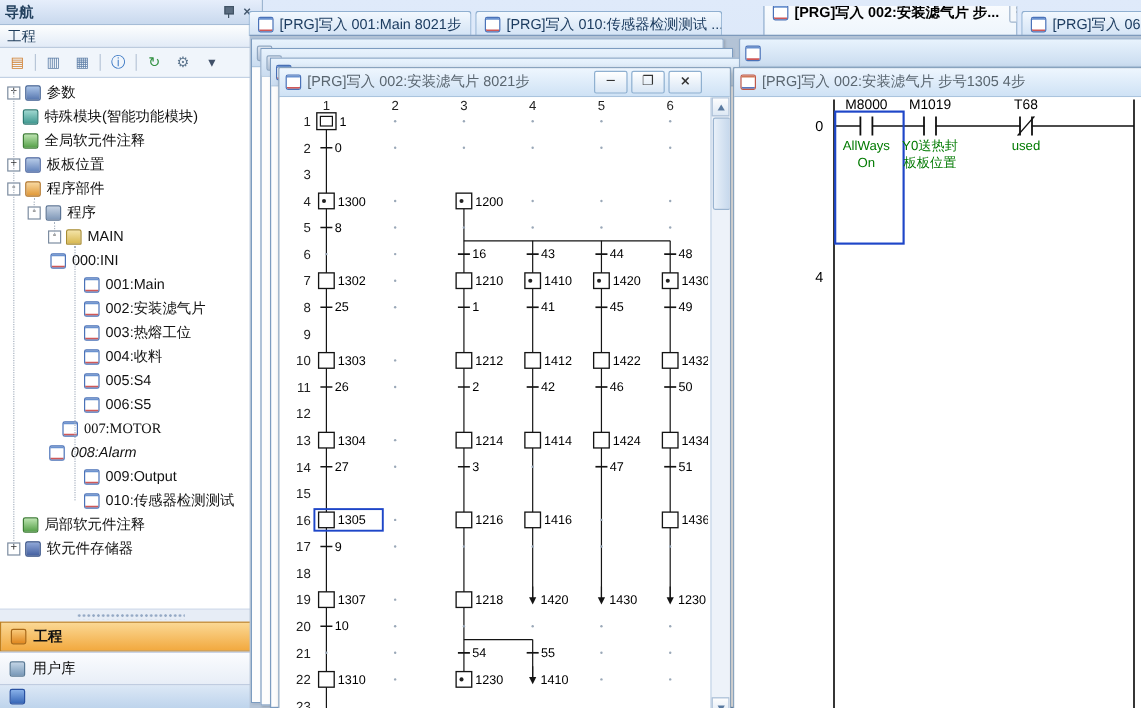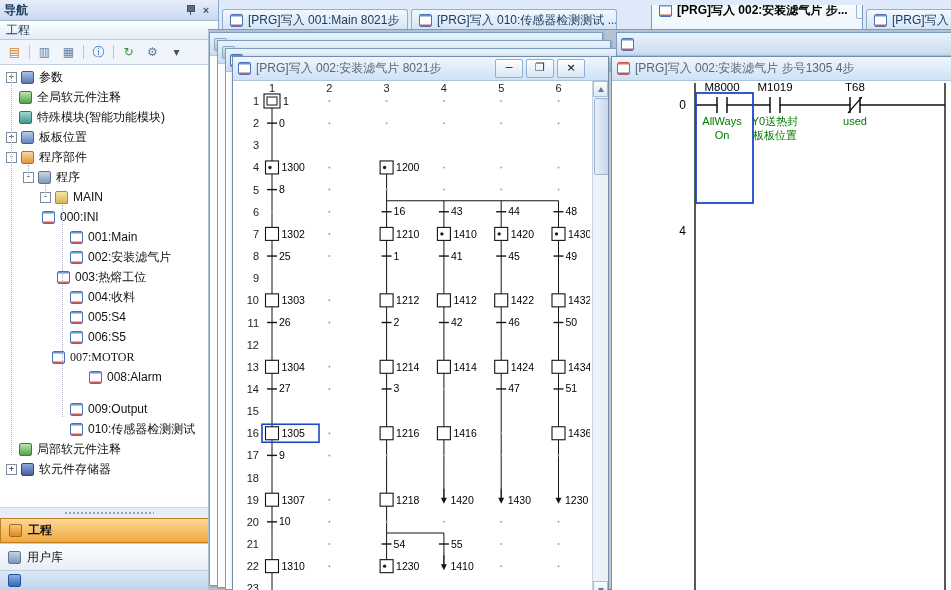--- a/index.html
+++ b/index.html
@@ -42,21 +42,21 @@
   .ic-userlib-icon{background:linear-gradient(#c2d4e6,#7898b8);border:1px solid #587894}
   .ic-connection-icon{background:linear-gradient(#88b0e8,#3868b8);border:1px solid #2850a0}
 
   #grip{height:10px;display:flex;align-items:center;justify-content:center;background:#e7edf6;border-top:1px solid #cdd8e8}
   #grip .dots{width:90px;height:5px;background-image:radial-gradient(#93a8c4 1px,transparent 1.2px);background-size:4px 4px}
   .pbtn{height:26px;display:flex;align-items:center;gap:6px;padding:0 8px;border-top:1px solid #c0cce0;background:linear-gradient(#fbfcfe,#e8eef7);cursor:default}
   .pbtn.active{background:linear-gradient(#fbd894,#f2a93f);border:1px solid #c08020;font-weight:bold;height:25px;box-sizing:border-box}
   .pbtn.partial{height:19px;background:linear-gradient(#dce8f6,#bed4ec);overflow:hidden}
 
   
-  #tabbar{position:absolute;left:222px;top:5px;right:0;height:25px;display:flex;align-items:flex-end;gap:3px;overflow:hidden}
+  #tabbar{position:absolute;left:207px;top:5px;right:0;height:25px;display:flex;align-items:flex-end;gap:3px;overflow:hidden}
   .tab{display:flex;align-items:center;gap:5px;padding:0 7px;border:1px solid #8fafd0;border-bottom:none;border-radius:3px 3px 0 0;background:linear-gradient(#f2f8fe,#d3e3f5);height:21px;font-size:12px;color:#1c3c60;overflow:hidden;white-space:nowrap;flex:none;box-sizing:border-box;cursor:default}
   .tab.active{height:40px;background:linear-gradient(#ffffff,#eef5fc);font-weight:bold;color:#000;border-color:#7a9cc0;margin-left:31px}
   .tab-close{width:15px;height:14px;border:1px solid #a0b4cc;border-radius:2px;background:#f4f8fc;font:bold 10px/12px "Liberation Sans",sans-serif;text-align:center;color:#555;margin-left:3px;flex:none}
 
   
   #mdi{position:absolute;left:208px;top:29px;right:0;bottom:0;background:#b3c3d6;border-top:1px solid #7e9abc;overflow:hidden}
   .ghost{position:absolute;border:1px solid #7c9cc0;background:#fdfdfd;box-shadow:1px 1px 2px rgba(0,0,0,.18)}
   .ghost .gt{height:22px;background:linear-gradient(#e8f3fd,#cadcf0);border-bottom:1px solid #b0c8e0;display:flex;align-items:center;padding:0 4px;gap:4px}
   .win{position:absolute;border:1px solid #6e8eae;background:#fff;box-shadow:2px 2px 5px rgba(0,0,0,.28)}
   .win-title{height:24px;display:flex;align-items:center;gap:5px;padding:0 5px;background:linear-gradient(#eef6fe,#cfe2f5);border-bottom:1px solid #aac4de;color:#5a6670;box-sizing:border-box;white-space:nowrap;overflow:hidden}
@@ -110,27 +110,27 @@
       <div class="guide" style="left:28px;top:100px;height:10px"></div>
       <div class="guide" style="left:45px;top:120px;height:10px"></div>
       <div class="guide" style="left:62px;top:140px;height:212px"></div>
     <div class="tree-row" style="padding-left: 6px;">
           <span class="exp">+</span>
           <span class="icon13 ic-param-icon"></span>
           <span class="tree-label">参数</span>
         </div>
         <div class="tree-row" style="padding-left: 6px;">
           <span class="exp-sp"></span>
+          <span class="icon13 ic-module-icon"></span>
+          <span class="tree-label">特殊模块(智能功能模块)</span>
+        </div>
+        <div class="tree-row" style="padding-left: 6px;">
+          <span class="exp-sp"></span>
           <span class="icon13 ic-comment-icon"></span>
           <span class="tree-label">全局软元件注释</span>
-        </div>
-        <div class="tree-row" style="padding-left: 6px;">
-          <span class="exp-sp"></span>
-          <span class="icon13 ic-module-icon"></span>
-          <span class="tree-label">特殊模块(智能功能模块)</span>
         </div>
         <div class="tree-row" style="padding-left: 6px;">
           <span class="exp">+</span>
           <span class="icon13 ic-setting-icon"></span>
           <span class="tree-label">板板位置</span>
         </div>
         <div class="tree-row" style="padding-left: 6px;">
           <span class="exp">-</span>
           <span class="icon13 ic-pou-icon"></span>
           <span class="tree-label">程序部件</span>
@@ -153,21 +153,21 @@
         <div class="tree-row" style="padding-left: 57px;">
           <span class="exp-sp"></span>
           <span class="icon13 ic-prg-icon"></span>
           <span class="tree-label">001:Main</span>
         </div>
         <div class="tree-row" style="padding-left: 57px;">
           <span class="exp-sp"></span>
           <span class="icon13 ic-prg-icon"></span>
           <span class="tree-label">002:安装滤气片</span>
         </div>
-        <div class="tree-row" style="padding-left: 44px;">
+        <div class="tree-row" style="padding-left: 57px;">
           <span class="exp-sp"></span>
           <span class="icon13 ic-prg-icon"></span>
           <span class="tree-label">003:热熔工位</span>
         </div>
         <div class="tree-row" style="padding-left: 57px;">
           <span class="exp-sp"></span>
           <span class="icon13 ic-prg-icon"></span>
           <span class="tree-label">004:收料</span>
         </div>
         <div class="tree-row" style="padding-left: 57px;">
@@ -178,26 +178,26 @@
         <div class="tree-row" style="padding-left: 57px;">
           <span class="exp-sp"></span>
           <span class="icon13 ic-prg-icon"></span>
           <span class="tree-label">006:S5</span>
         </div>
         <div class="tree-row" style="padding-left: 39px; font-family: Liberation Serif, serif;">
           <span class="exp-sp"></span>
           <span class="icon13 ic-prg-icon"></span>
           <span class="tree-label">007:MOTOR</span>
         </div>
-        <div class="tree-row" style="padding-left: 76px;">
+        <div class="tree-row" style="padding-left: 28px; font-style: italic;">
           <span class="exp-sp"></span>
           <span class="icon13 ic-prg-icon"></span>
           <span class="tree-label">008:Alarm</span>
         </div>
-        <div class="tree-row" style="padding-left: 57px; margin-top: 12px;">
+        <div class="tree-row" style="padding-left: 57px;">
           <span class="exp-sp"></span>
           <span class="icon13 ic-prg-icon"></span>
           <span class="tree-label">009:Output</span>
         </div>
         <div class="tree-row" style="padding-left: 57px;">
           <span class="exp-sp"></span>
           <span class="icon13 ic-prg-icon"></span>
           <span class="tree-label">010:传感器检测测试</span>
         </div>
         <div class="tree-row" style="padding-left: 6px;">

